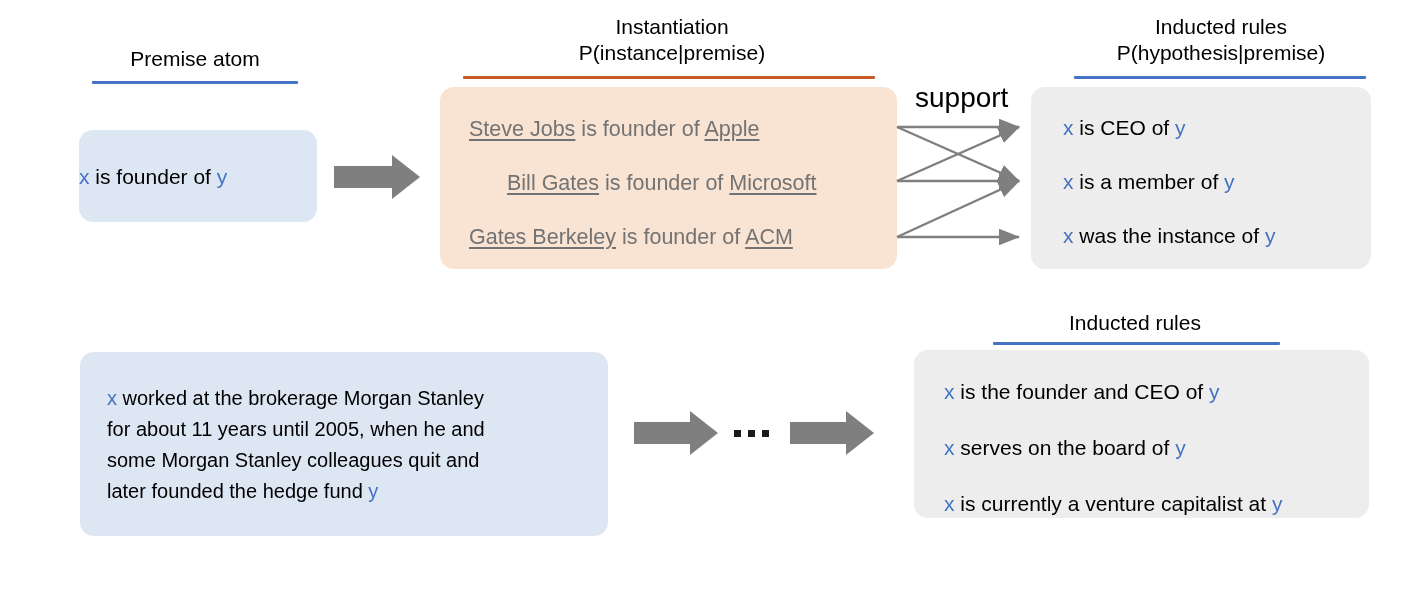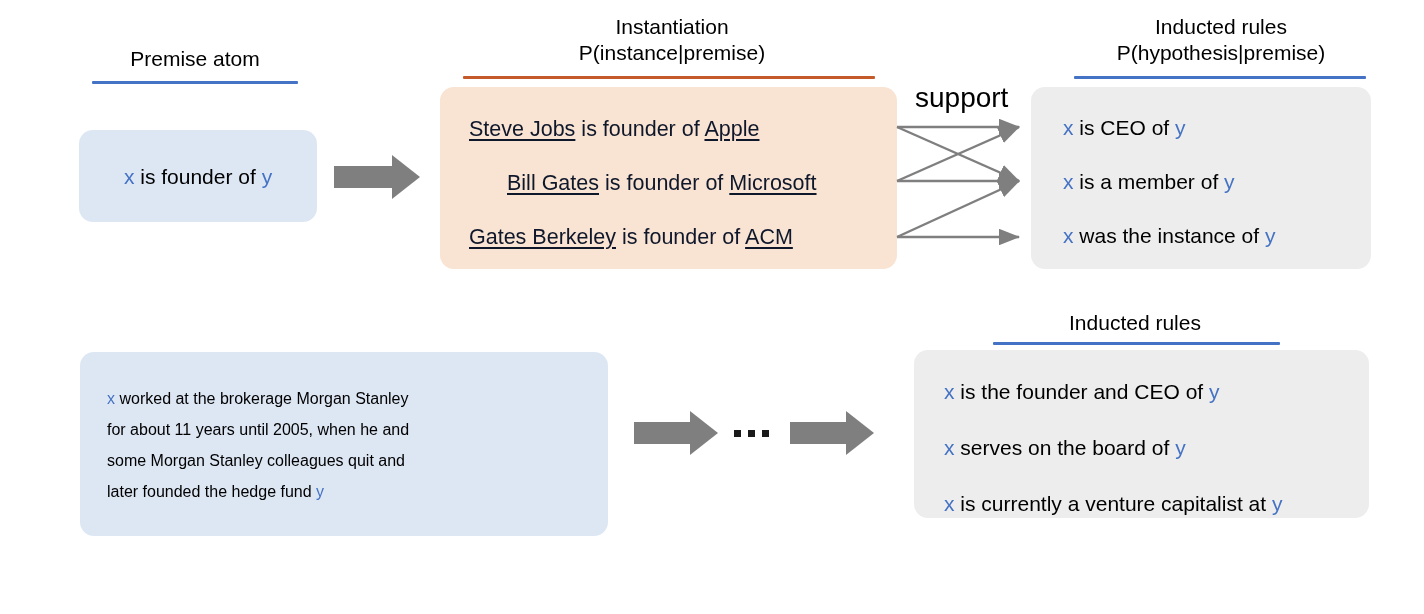--- a/index.html
+++ b/index.html
@@ -49,35 +49,35 @@
     font-size: 21px;
     line-height: 27px;
     white-space: nowrap;
   }
   .var { color: #4472c4; }
   .ul  { text-decoration: underline; text-decoration-thickness: 1.5px; text-underline-offset: 3px; }
 
   .para {
     position: absolute;
     color: #000000;
-    font-size: 16px;
+    font-size: 20px;
     line-height: 31px;
   }
 
   .rule-line {
     position: absolute;
     color: #000000;
     font-size: 21px;
     line-height: 26px;
     white-space: nowrap;
   }
 
   .inst-line {
     position: absolute;
-    color: #0f172a;
+    color: #737373;
     font-size: 21.5px;
     line-height: 26px;
     white-space: nowrap;
   }
 
   
   .block-arrow { position: absolute; }
   .block-arrow .shaft {
     position: absolute;
     background: #7f7f7f;
@@ -126,21 +126,21 @@
 
   <div class="col-head" style="left:472px; top:14px; width:400px;">Instantiation
 P(instance|premise)</div>
   <div class="head-rule" style="left:463px; top:76px; width:412px; background:#c55a2a;"></div>
 
   <div class="col-head" style="left:1046px; top:14px; width:350px;">Inducted rules
 P(hypothesis|premise)</div>
   <div class="head-rule" style="left:1074px; top:76px; width:292px; background:#4472c4;"></div>
 
   <div class="box box-blue" style="left:79px; top:130px; width:238px; height:92px;">
-    <div class="line" style="position:absolute; left:0; right:0; top:33px; text-align:center;">
+    <div class="line" style="position:absolute; left:0; right:0; top:33px; text-align:left;">
       <span class="var">x</span><span> is founder of </span><span class="var">y</span>
     </div>
   </div>
 
   <div class="block-arrow" style="left:334px; top:155px; width:86px; height:44px;">
     <div class="shaft" style="top:11px; width:60px; height:22px;"></div>
     <div class="head" style="left:58px; top:0; border-width:22px 0 22px 28px;"></div>
   </div>
 
   <div class="box box-peach" style="left:440px; top:87px; width:457px; height:182px;">

